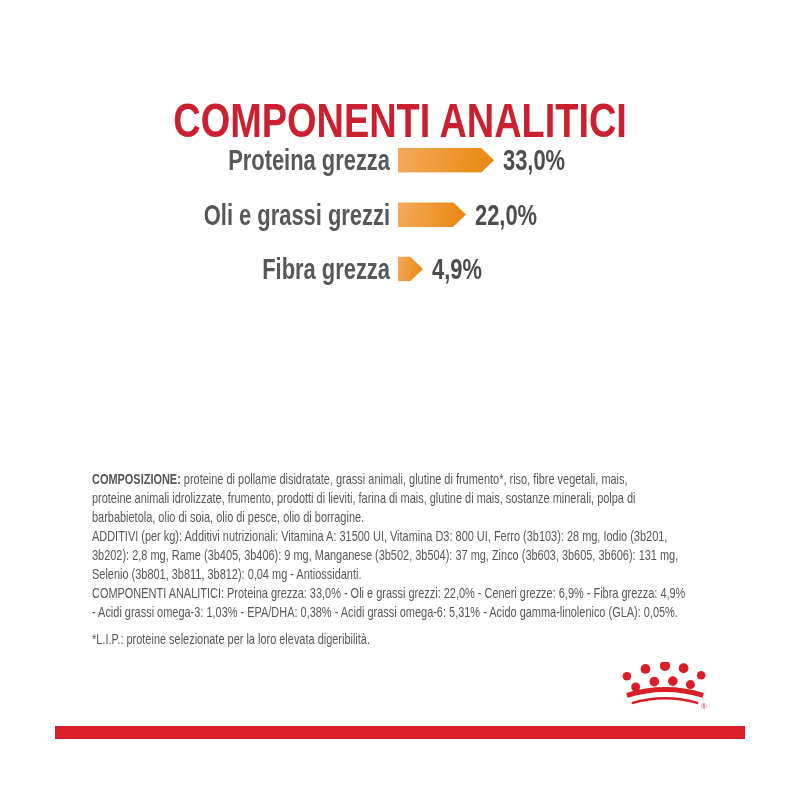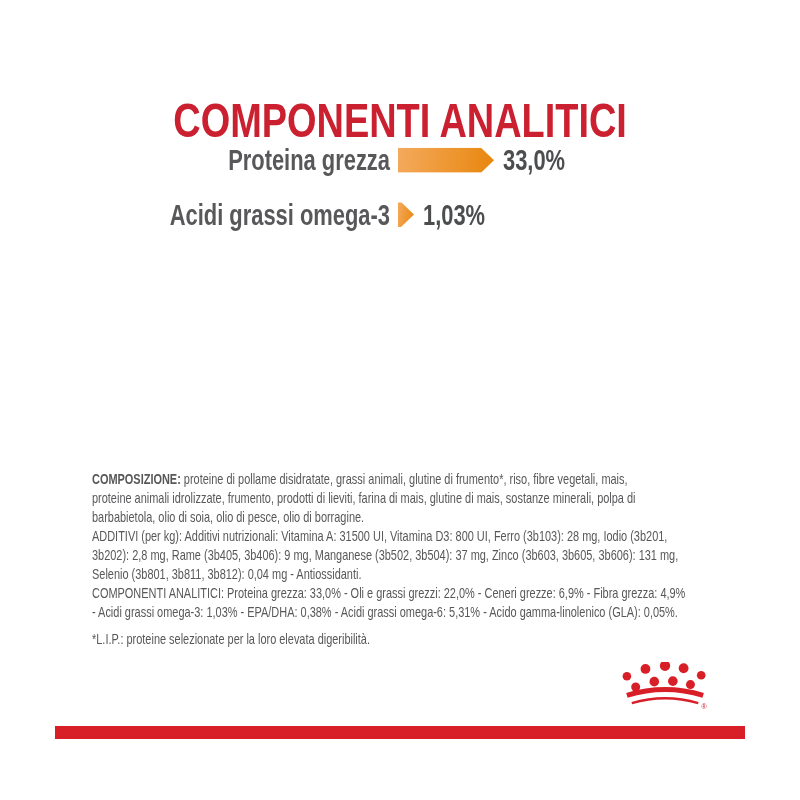--- a/index.html
+++ b/index.html
@@ -38,28 +38,33 @@
 
   <h1 class="title"><span class="condense">COMPONENTI ANALITICI</span></h1>
 
   <div class="chart">
     <div class="row">
       <div class="lbl">Proteina grezza</div>
       <div class="bar" style="width: 96px; background: linear-gradient(100deg, rgb(244, 170, 93), rgb(232, 134, 13));"></div>
       <div class="val" style="left: 503px;">33,0%</div>
     </div>
 
-
+    <div class="row">
+      <div class="lbl">Oli e grassi grezzi</div>
+      <div class="bar" style="width: 68px; background: linear-gradient(100deg, rgb(244, 170, 93), rgb(232, 134, 13));"></div>
+      <div class="val" style="left: 475px;">22,0%</div>
+    </div>
 
 
     <div class="row">
-      <div class="lbl">Acidi grassi omega-3</div>
-      <div class="bar" style="width: 16px; background: linear-gradient(100deg, rgb(244, 170, 93), rgb(232, 134, 13));"></div>
-      <div class="val" style="left: 423px;">1,03%</div>
+      <div class="lbl">Fibra grezza</div>
+      <div class="bar" style="width: 25px; background: linear-gradient(100deg, rgb(244, 170, 93), rgb(232, 134, 13));"></div>
+      <div class="val" style="left: 432px;">4,9%</div>
     </div>
+
 
   </div>
 
   <div class="info">
     <p><strong>COMPOSIZIONE:</strong><span> proteine di pollame disidratate, grassi animali, glutine di frumento*, riso, fibre vegetali, mais,
 proteine animali idrolizzate, frumento, prodotti di lieviti, farina di mais, glutine di mais, sostanze minerali, polpa di
 barbabietola, olio di soia, olio di pesce, olio di borragine.</span></p>
     <p>ADDITIVI (per kg): Additivi nutrizionali: Vitamina A: 31500 UI, Vitamina D3: 800 UI, Ferro (3b103): 28 mg, Iodio (3b201,
 3b202): 2,8 mg, Rame (3b405, 3b406): 9 mg, Manganese (3b502, 3b504): 37 mg, Zinco (3b603, 3b605, 3b606): 131 mg,
 Selenio (3b801, 3b811, 3b812): 0,04 mg - Antiossidanti.</p>

